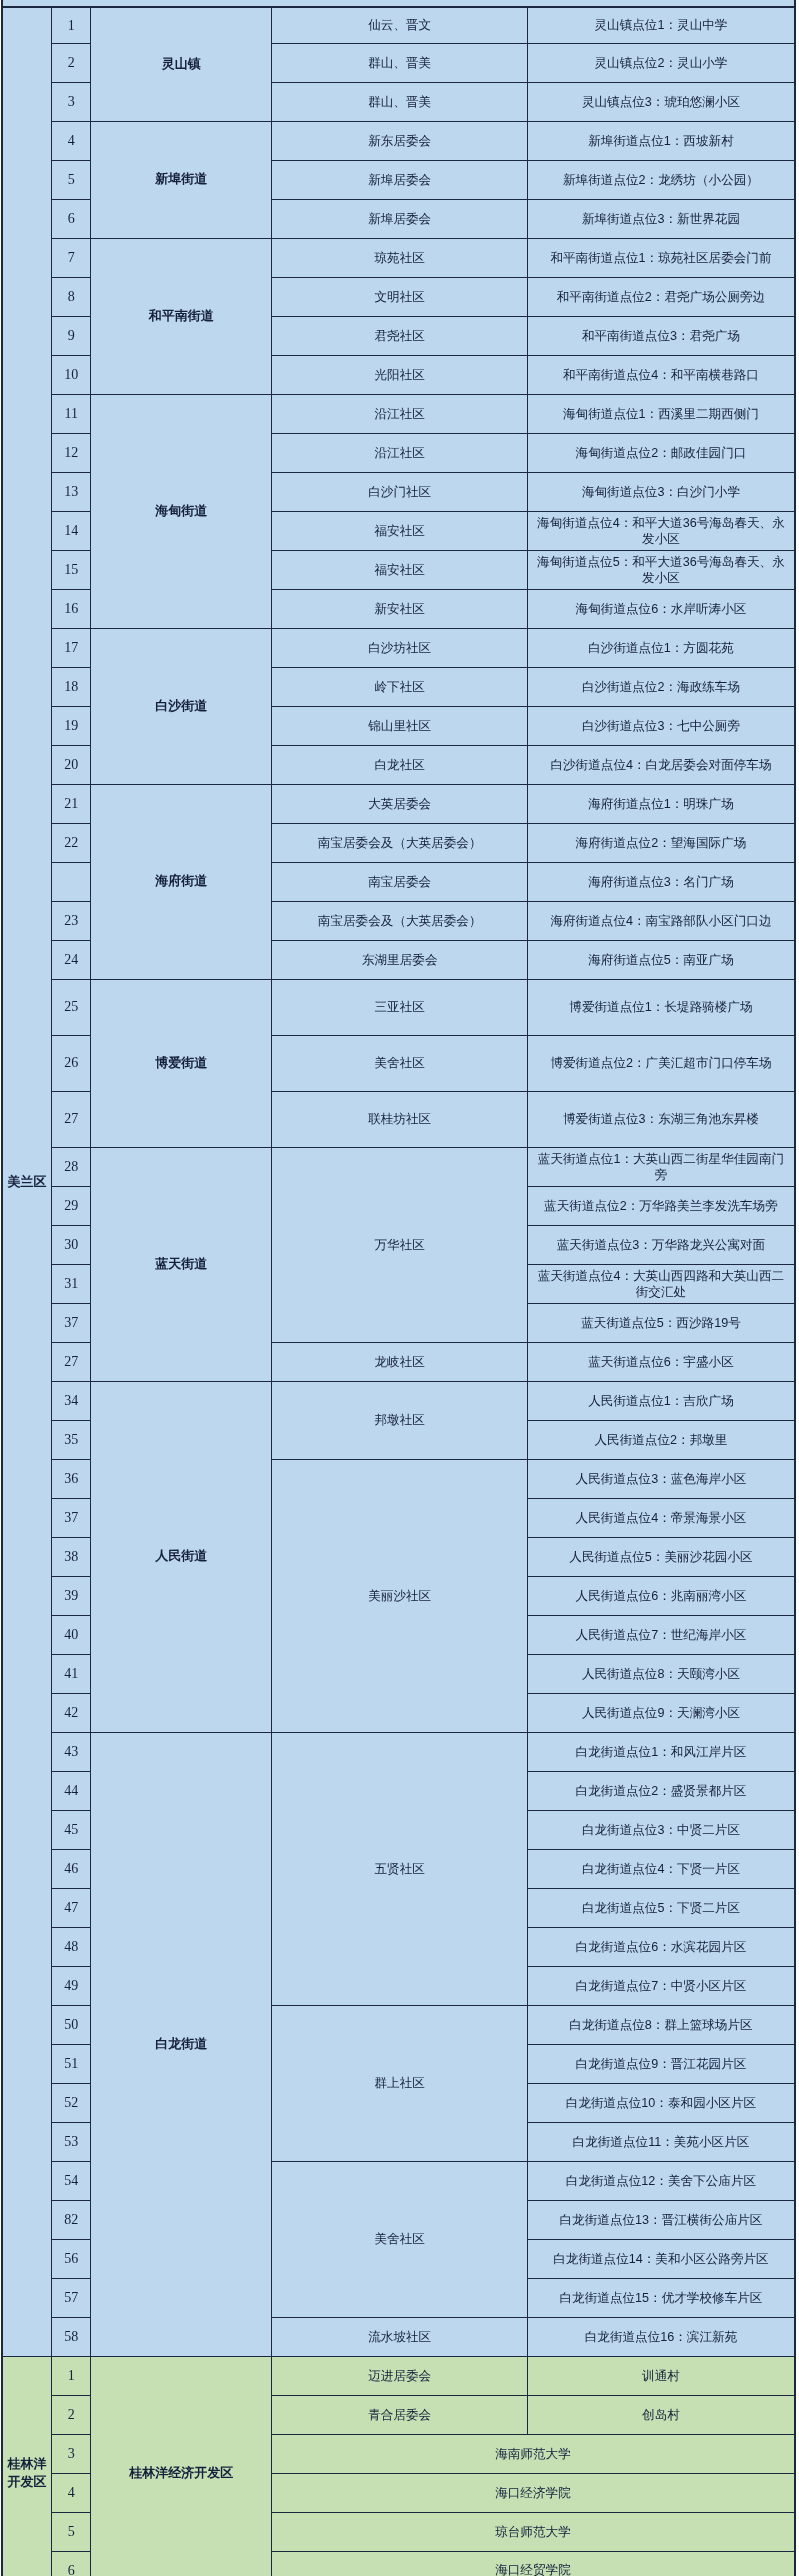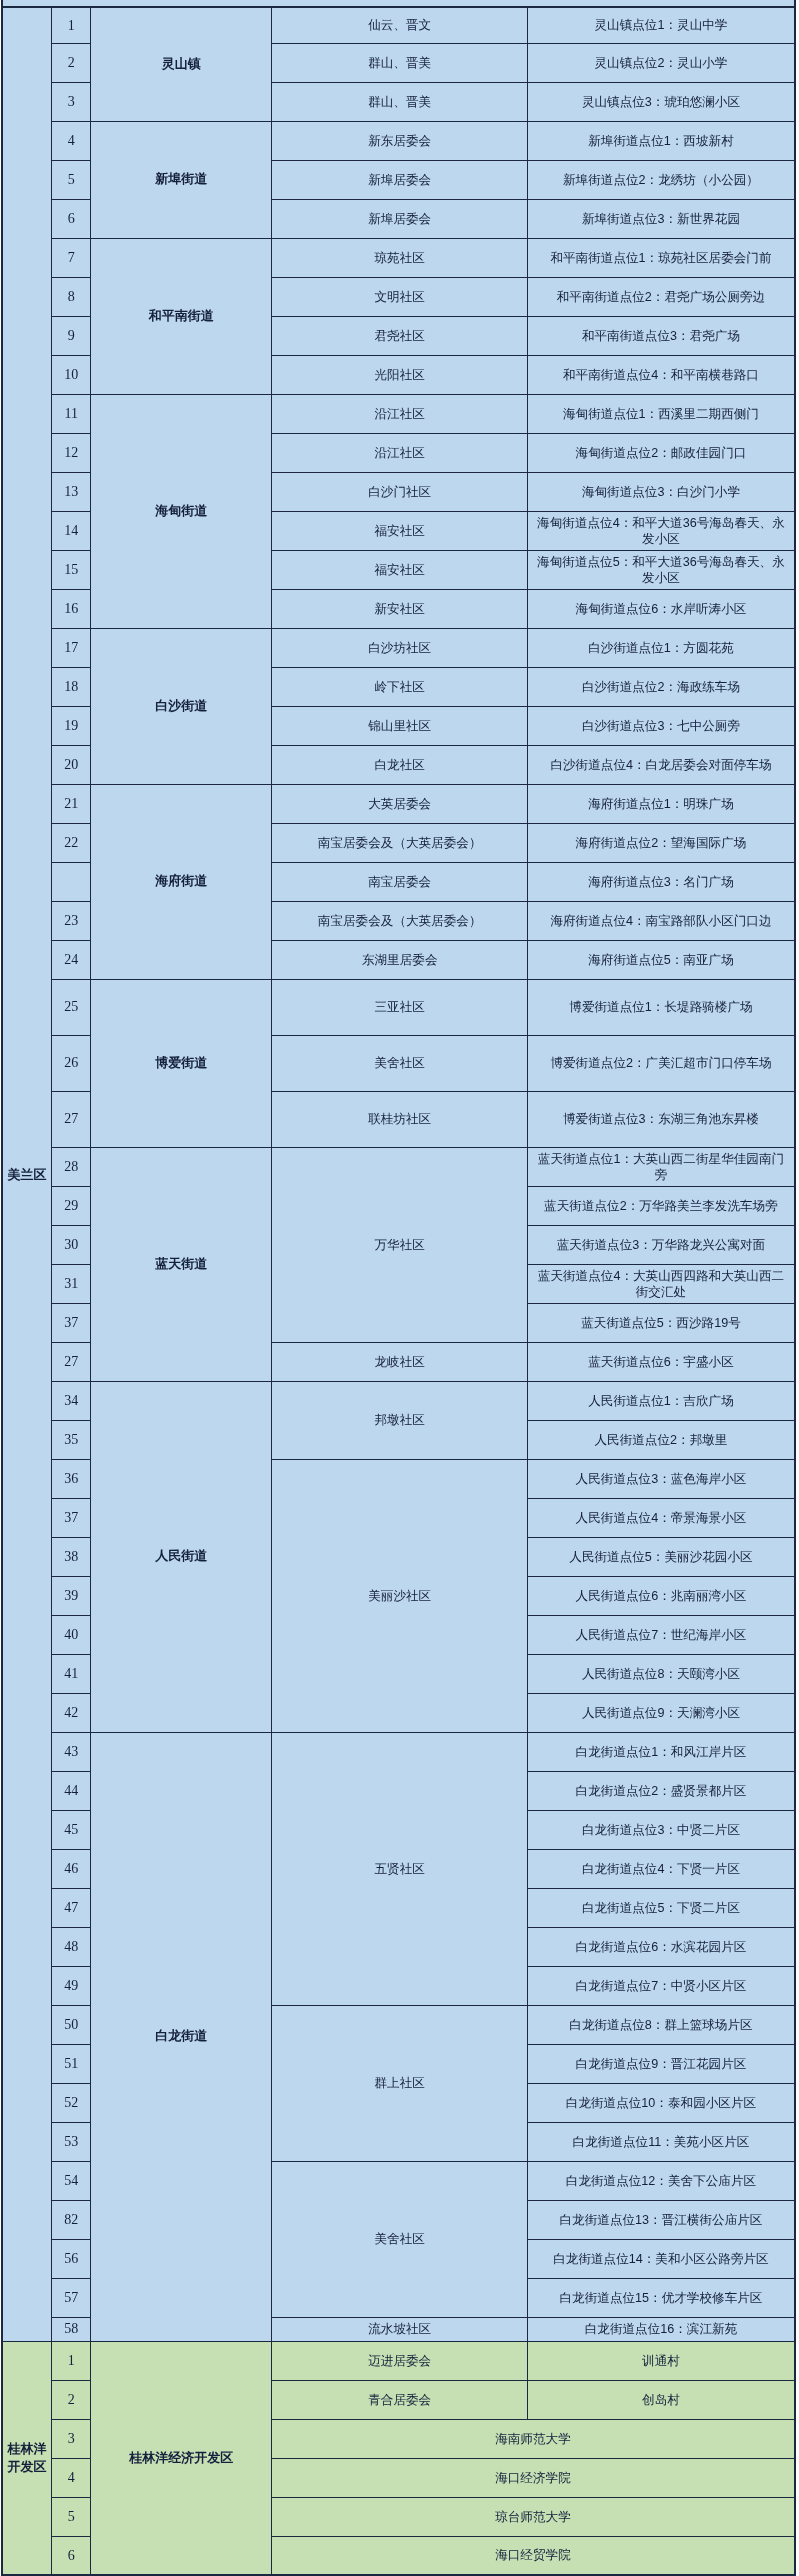--- a/index.html
+++ b/index.html
@@ -325,21 +325,21 @@
         <td class="c-point">白龙街道点位13：晋江横街公庙片区</td>
       </tr>
       <tr class="theme-blue" style="height: 39px;">
         <td class="c-num">56</td>
         <td class="c-point">白龙街道点位14：美和小区公路旁片区</td>
       </tr>
       <tr class="theme-blue" style="height: 39px;">
         <td class="c-num">57</td>
         <td class="c-point">白龙街道点位15：优才学校修车片区</td>
       </tr>
-      <tr class="theme-blue" style="height: 24px;">
+      <tr class="theme-blue" style="height: 39px;">
         <td class="c-num">58</td>
         <td class="c-comm" rowspan="1">流水坡社区</td>
         <td class="c-point">白龙街道点位16：滨江新苑</td>
       </tr>
       <tr class="theme-green" style="height: 39px;">
         <td class="c-district" rowspan="6"><span class="district-label">桂林洋开发区</span></td>
         <td class="c-num">1</td>
         <td class="c-street" rowspan="6">桂林洋经济开发区</td>
         <td class="c-comm" rowspan="1">迈进居委会</td>
         <td class="c-point">训通村</td>

